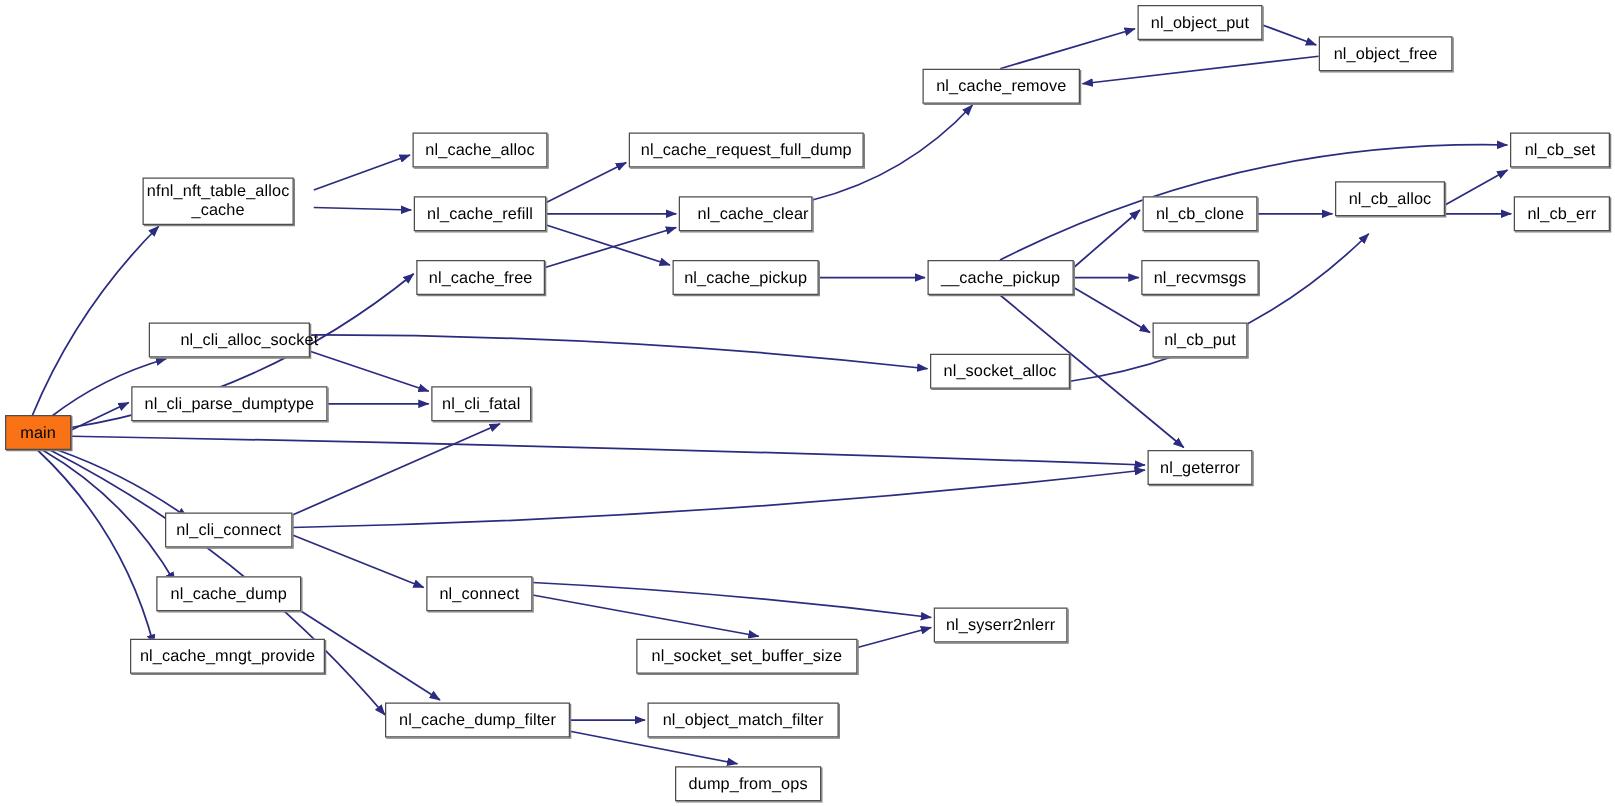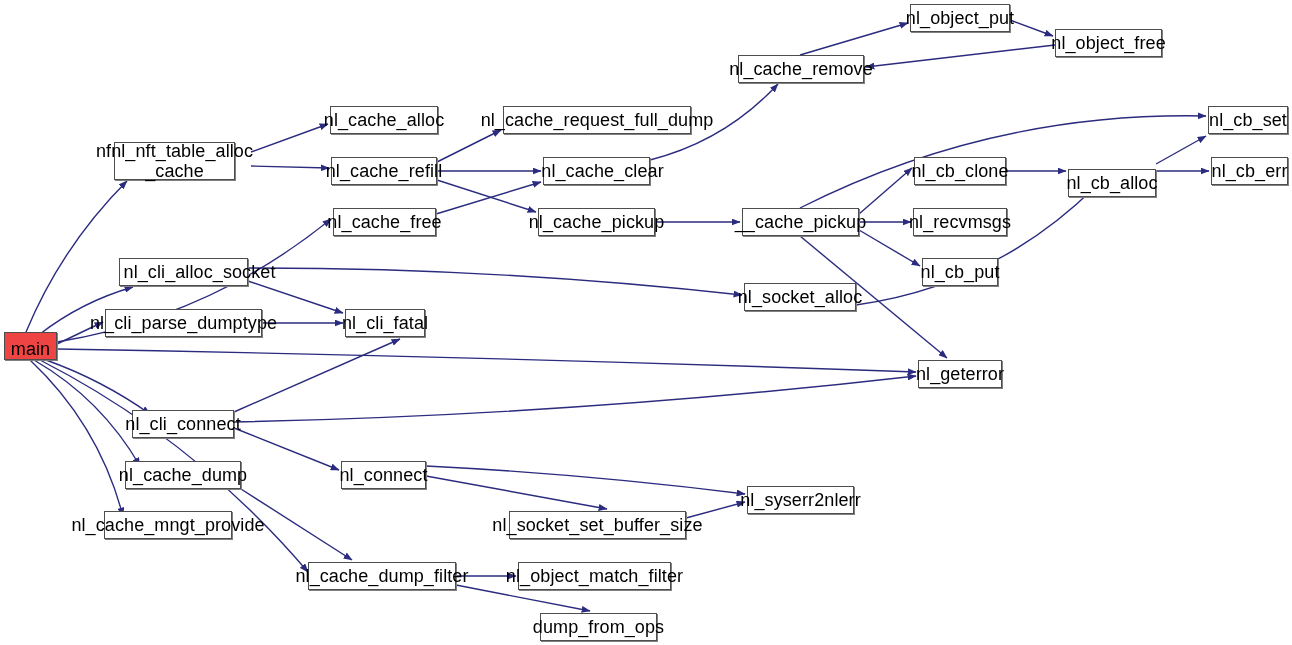--- a/index.html
+++ b/index.html
@@ -21,34 +21,33 @@
     width: 1292px;
     height: 645px;
     pointer-events: none;
   }
   .node {
     position: absolute;
     box-sizing: border-box;
     border: 1px solid #4d4d4d;
     background: #ffffff;
     color: #000000;
-    font-size: 18px;
+    font-size: 13px;
     line-height: 1.12;
     display: flex;
     align-items: center;
     justify-content: center;
     text-align: center;
     white-space: pre;
     letter-spacing: 0.1px;
     box-shadow: 1px 1px 0 0 #808080;
   }
   .node.root {
-    background: #ef4444;
+    background: #f97316;
     border-color: #4d4d4d;
-    align-items: flex-end;
   }
   .node span { display: block; }
 </style>
 </head>
 <body>
 
 <div id="canvas">
   <svg id="edges" viewBox="0 0 1292 645" xmlns="http://www.w3.org/2000/svg">
     <defs>
       <marker id="arrow" markerWidth="9" markerHeight="7" refX="8.4" refY="3.5" orient="auto" markerUnits="userSpaceOnUse">
@@ -109,31 +108,31 @@
       <div class="node" style="left: 503px; top: 106px; width: 188px; height: 28px; text-align: center;"><span>nl_cache_request_full_dump</span></div>
       <div class="node" style="left: 543px; top: 157px; width: 107px; height: 28px; padding-left: 12px;"><span>nl_cache_clear</span></div>
       <div class="node" style="left: 538px; top: 208px; width: 117px; height: 28px;"><span>nl_cache_pickup</span></div>
       <div class="node" style="left: 742px; top: 208px; width: 117px; height: 28px;"><span>__cache_pickup</span></div>
       <div class="node" style="left: 738px; top: 55px; width: 126px; height: 28px;"><span>nl_cache_remove</span></div>
       <div class="node" style="left: 910px; top: 4px; width: 100px; height: 28px;"><span>nl_object_put</span></div>
       <div class="node" style="left: 1055px; top: 29px; width: 107px; height: 28px;"><span>nl_object_free</span></div>
       <div class="node" style="left: 914px; top: 157px; width: 92px; height: 28px;"><span>nl_cb_clone</span></div>
       <div class="node" style="left: 913px; top: 208px; width: 94px; height: 28px;"><span>nl_recvmsgs</span></div>
       <div class="node" style="left: 922px; top: 258px; width: 76px; height: 28px;"><span>nl_cb_put</span></div>
-      <div class="node" style="left: 1068px; top: 169px; width: 88px; height: 28px;"><span>nl_cb_alloc</span></div>
+      <div class="node" style="left: 1068px; top: 145px; width: 88px; height: 28px;"><span>nl_cb_alloc</span></div>
       <div class="node" style="left: 1208px; top: 106px; width: 80px; height: 28px;"><span>nl_cb_set</span></div>
       <div class="node" style="left: 1211px; top: 157px; width: 77px; height: 28px;"><span>nl_cb_err</span></div>
       <div class="node" style="left: 119px; top: 258px; width: 129px; height: 28px; padding-left: 32px;"><span>nl_cli_alloc_socket</span></div>
       <div class="node" style="left: 105px; top: 309px; width: 157px; height: 28px;"><span>nl_cli_parse_dumptype</span></div>
       <div class="node" style="left: 345px; top: 309px; width: 80px; height: 28px;"><span>nl_cli_fatal</span></div>
       <div class="node" style="left: 744px; top: 283px; width: 112px; height: 28px;"><span>nl_socket_alloc</span></div>
       <div class="node" style="left: 918px; top: 360px; width: 84px; height: 28px;"><span>nl_geterror</span></div>
       <div class="node" style="left: 132px; top: 410px; width: 102px; height: 28px;"><span>nl_cli_connect</span></div>
       <div class="node" style="left: 125px; top: 461px; width: 116px; height: 28px;"><span>nl_cache_dump</span></div>
-      <div class="node" style="left: 104px; top: 511px; width: 128px; height: 28px;"><span>nl_cache_mngt_provide</span></div>
+      <div class="node" style="left: 104px; top: 511px; width: 156px; height: 28px;"><span>nl_cache_mngt_provide</span></div>
       <div class="node" style="left: 341px; top: 461px; width: 85px; height: 28px;"><span>nl_connect</span></div>
       <div class="node" style="left: 509px; top: 511px; width: 177px; height: 28px;"><span>nl_socket_set_buffer_size</span></div>
       <div class="node" style="left: 747px; top: 486px; width: 107px; height: 28px;"><span>nl_syserr2nlerr</span></div>
       <div class="node" style="left: 308px; top: 562px; width: 148px; height: 28px;"><span>nl_cache_dump_filter</span></div>
       <div class="node" style="left: 518px; top: 562px; width: 153px; height: 28px;"><span>nl_object_match_filter</span></div>
       <div class="node" style="left: 540px; top: 613px; width: 117px; height: 28px;"><span>dump_from_ops</span></div>
     </div>
 </div>
 
 </body></html>

